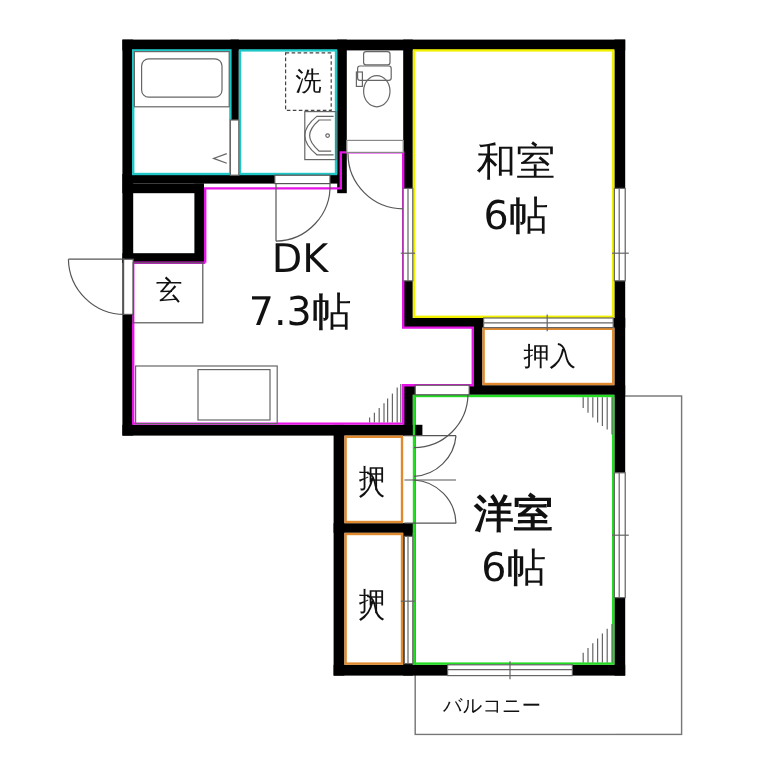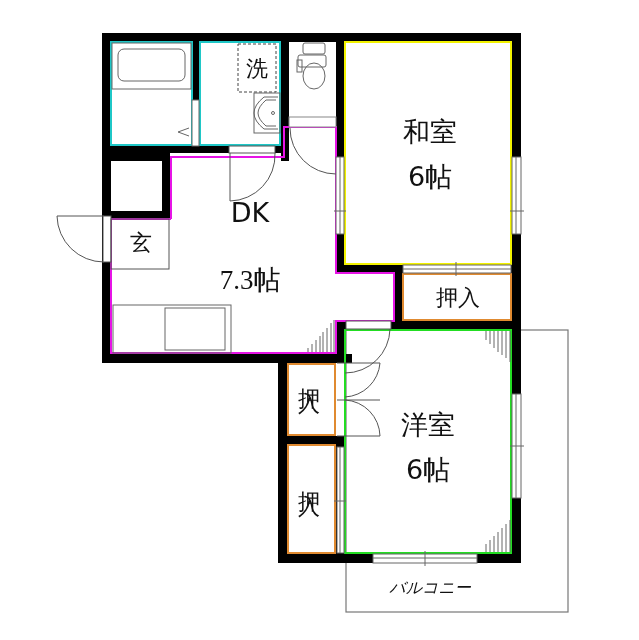--- a/index.html
+++ b/index.html
@@ -1,19 +1,19 @@
 <!DOCTYPE html>
 <html><head>
 <meta charset="utf-8">
 <style>
   html, body { margin: 0; padding: 0; background: #ffffff; }
   body { width: 639px; height: 640px; position: relative; overflow: hidden; font-family: "DejaVu Sans", sans-serif; }
   svg { position: absolute; left: 0; top: 0; }
   .lbl { position: absolute; color: #111; font-family: "DejaVu Sans", sans-serif; text-align: center; white-space: nowrap; line-height: 1; }
-  .big { font-size: 27px; }
+  .big { font-size: 33px; }
   .mid { font-size: 22px; }
   .vert { writing-mode: vertical-rl; text-orientation: upright; letter-spacing: 4px; }
   .balc { font-size: 16px; }
 </style>
 </head>
 <body>
 
 <svg width="639" height="640" viewBox="0 0 639 640">
 
   <rect x="346" y="330" width="222" height="282" fill="none" stroke="#777" stroke-width="1.2"></rect>
@@ -177,20 +177,20 @@
     <rect x="337" y="447" width="7" height="106"></rect>
     <line x1="340" y1="447" x2="340" y2="553"></line>
     <line x1="334" y1="501" x2="346" y2="501"></line>
   </g>
 </svg>
 
 <div class="lbl mid" style="left:241px; top:58px; width:32px;">洗</div>
 <div class="lbl big" style="left:380px; top:118px; width:100px;">和室</div>
 <div class="lbl big" style="left:380px; top:163px; width:100px;">6帖</div>
 <div class="lbl big" style="left:200px; top:199px; width:100px;">DK</div>
-<div class="lbl big" style="left:200px; top:267px; width:100px;font-family:Liberation Serif, serif;">7.3帖</div>
+<div class="lbl big" style="left:200px; top:243px; width:100px;">7.3帖</div>
 <div class="lbl mid" style="left:125px; top:232px; width:32px;">玄</div>
 <div class="lbl mid" style="left:410px; top:287px; width:96px;">押入</div>
-<div class="lbl big" style="left:378px; top:411px; width:100px;">洋室</div>
+<div class="lbl big" style="left:378px; top:411px; width:100px;font-weight:bold;">洋室</div>
 <div class="lbl big" style="left:378px; top:456px; width:100px;">6帖</div>
 <div class="lbl mid vert" style="left:298px; top:370px;">押入</div>
 <div class="lbl mid vert" style="left:298px; top:473px;">押入</div>
-<div class="lbl balc" style="left:365px; top:580px; width:130px;font-style:italic;">バルコニー</div>
+<div class="lbl balc" style="left:345px; top:580px; width:130px;">バルコニー</div>
 
 </body></html>

